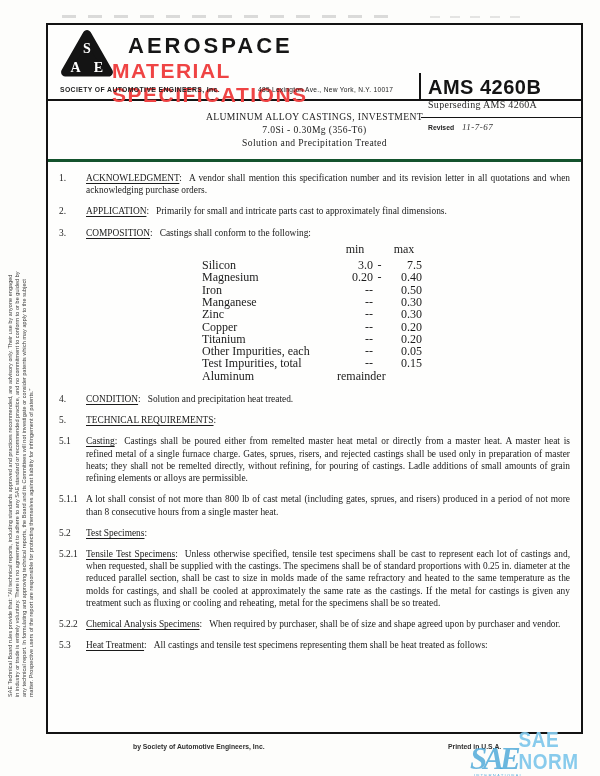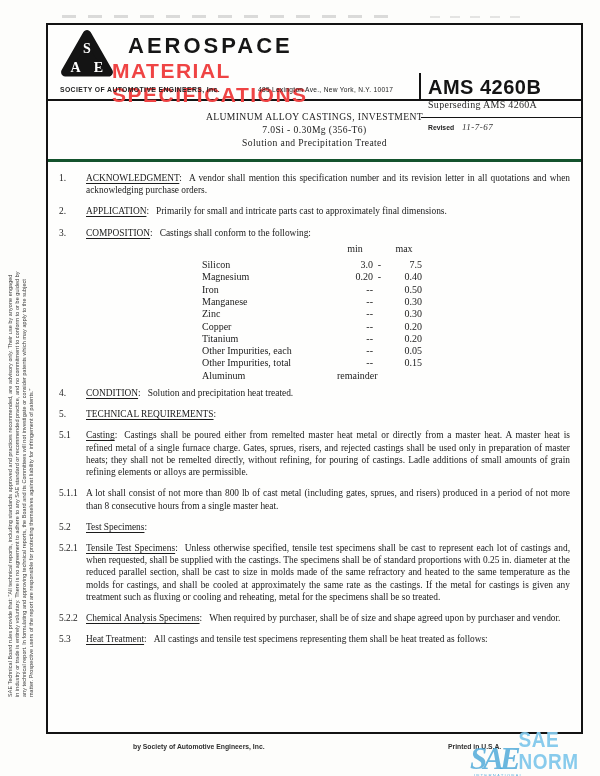--- a/index.html
+++ b/index.html
@@ -87,21 +87,21 @@
 
   
   .body-area { padding:10px 11px 0 11px; font-size:9.4px; line-height:12.2px; }
   .sec { display:flex; margin-bottom:9px; }
   .sec .num { flex:0 0 auto; min-width:27px; padding-right:7px; white-space:nowrap; }
   .sec .txt { flex:1; text-align:justify; }
   .sec .head { text-decoration:underline; text-underline-offset:1.5px; }
   .sp { display:inline-block; width:7px; }
 
   
-  .comp { margin:2px 0 5px 143px; font-size:10px; line-height:12.3px; }
+  .comp { margin:2px 0 11px 143px; font-size:12px; line-height:12.3px; }
   .crow { display:flex; }
   .cel { width:135px; }
   .cmin { width:36px; text-align:right; }
   .cmin.spanleft { text-align:left; white-space:nowrap; }
   .csep { width:13px; text-align:center; }
   .cmax { width:36px; text-align:right; }
   .chead { margin-bottom:4px; }
   .chead .cmin, .chead .cmax { text-align:center; }
 
   
@@ -261,21 +261,21 @@
         <span class="csep"></span>
         <span class="cmax">0.20</span>
       </div>
       <div class="crow">
         <span class="cel">Other Impurities, each</span>
         <span class="cmin">--</span>
         <span class="csep"></span>
         <span class="cmax">0.05</span>
       </div>
       <div class="crow">
-        <span class="cel">Other Impurities, total</span>
+        <span class="cel">Test Impurities, total</span>
         <span class="cmin">--</span>
         <span class="csep"></span>
         <span class="cmax">0.15</span>
       </div>
       <div class="crow">
         <span class="cel">Aluminum</span>
         <span class="cmin spanleft">remainder</span>
         <span class="csep"></span>
         <span class="cmax"></span>
       </div>

